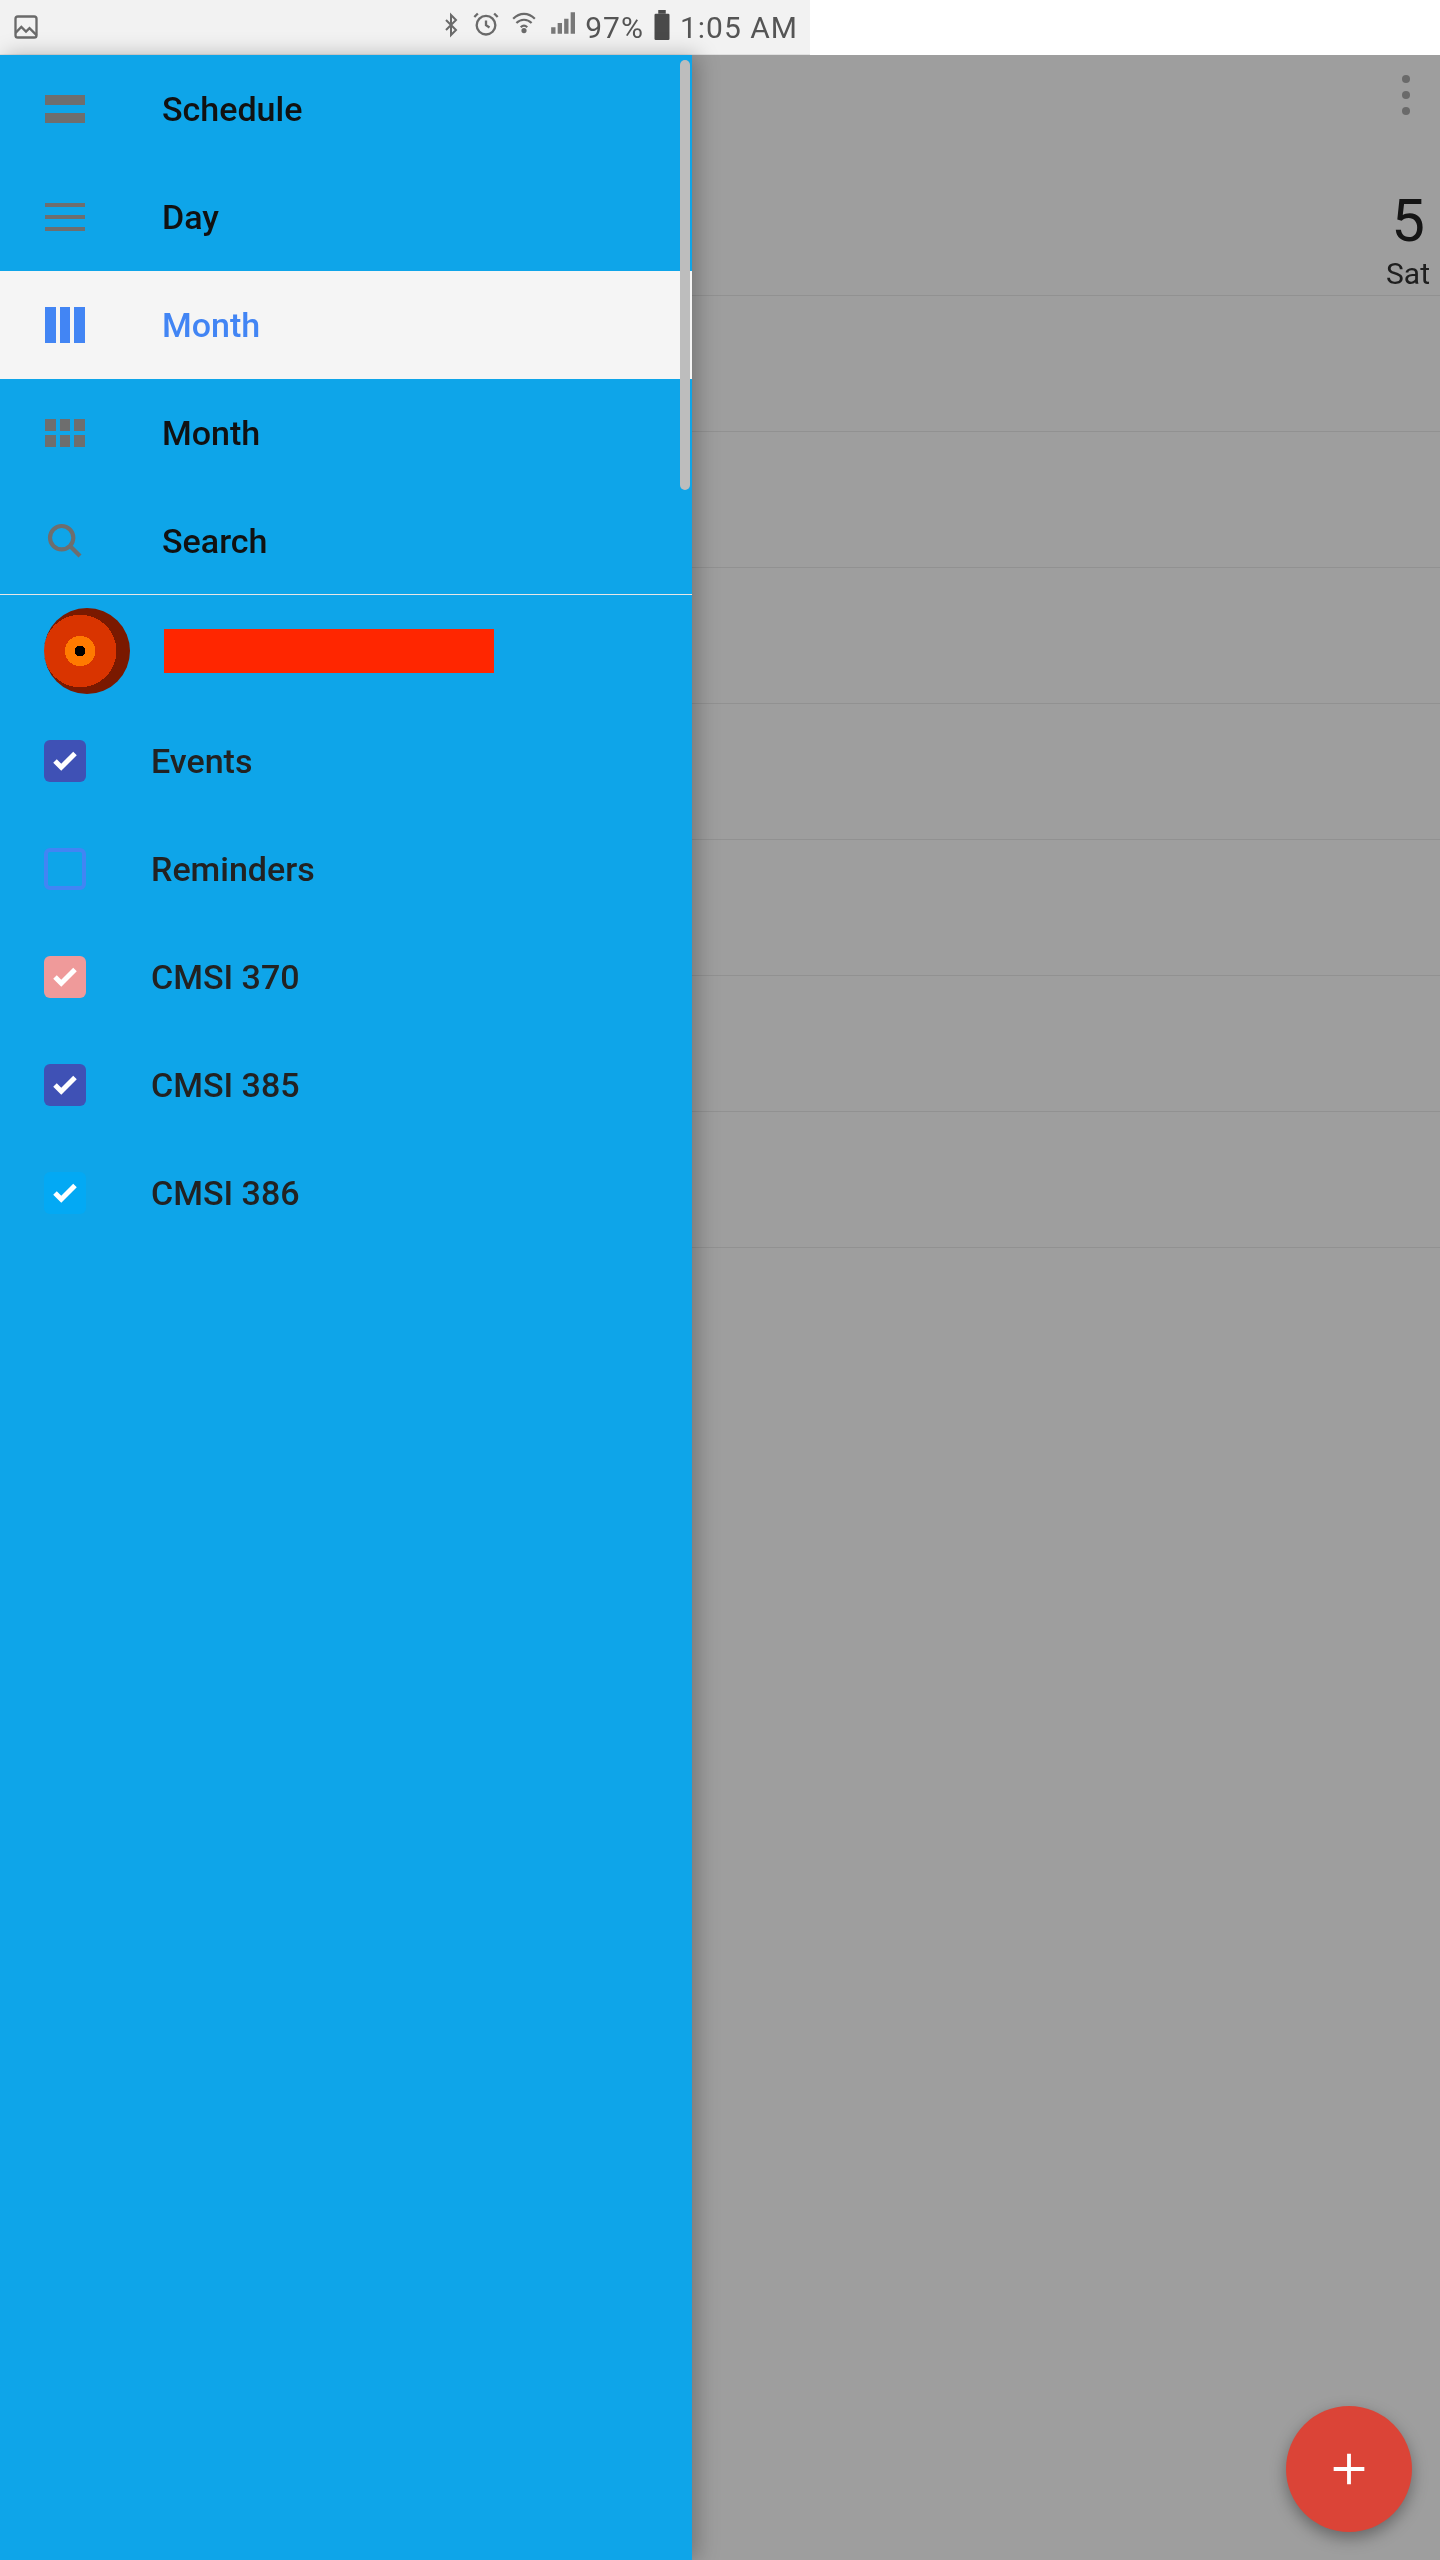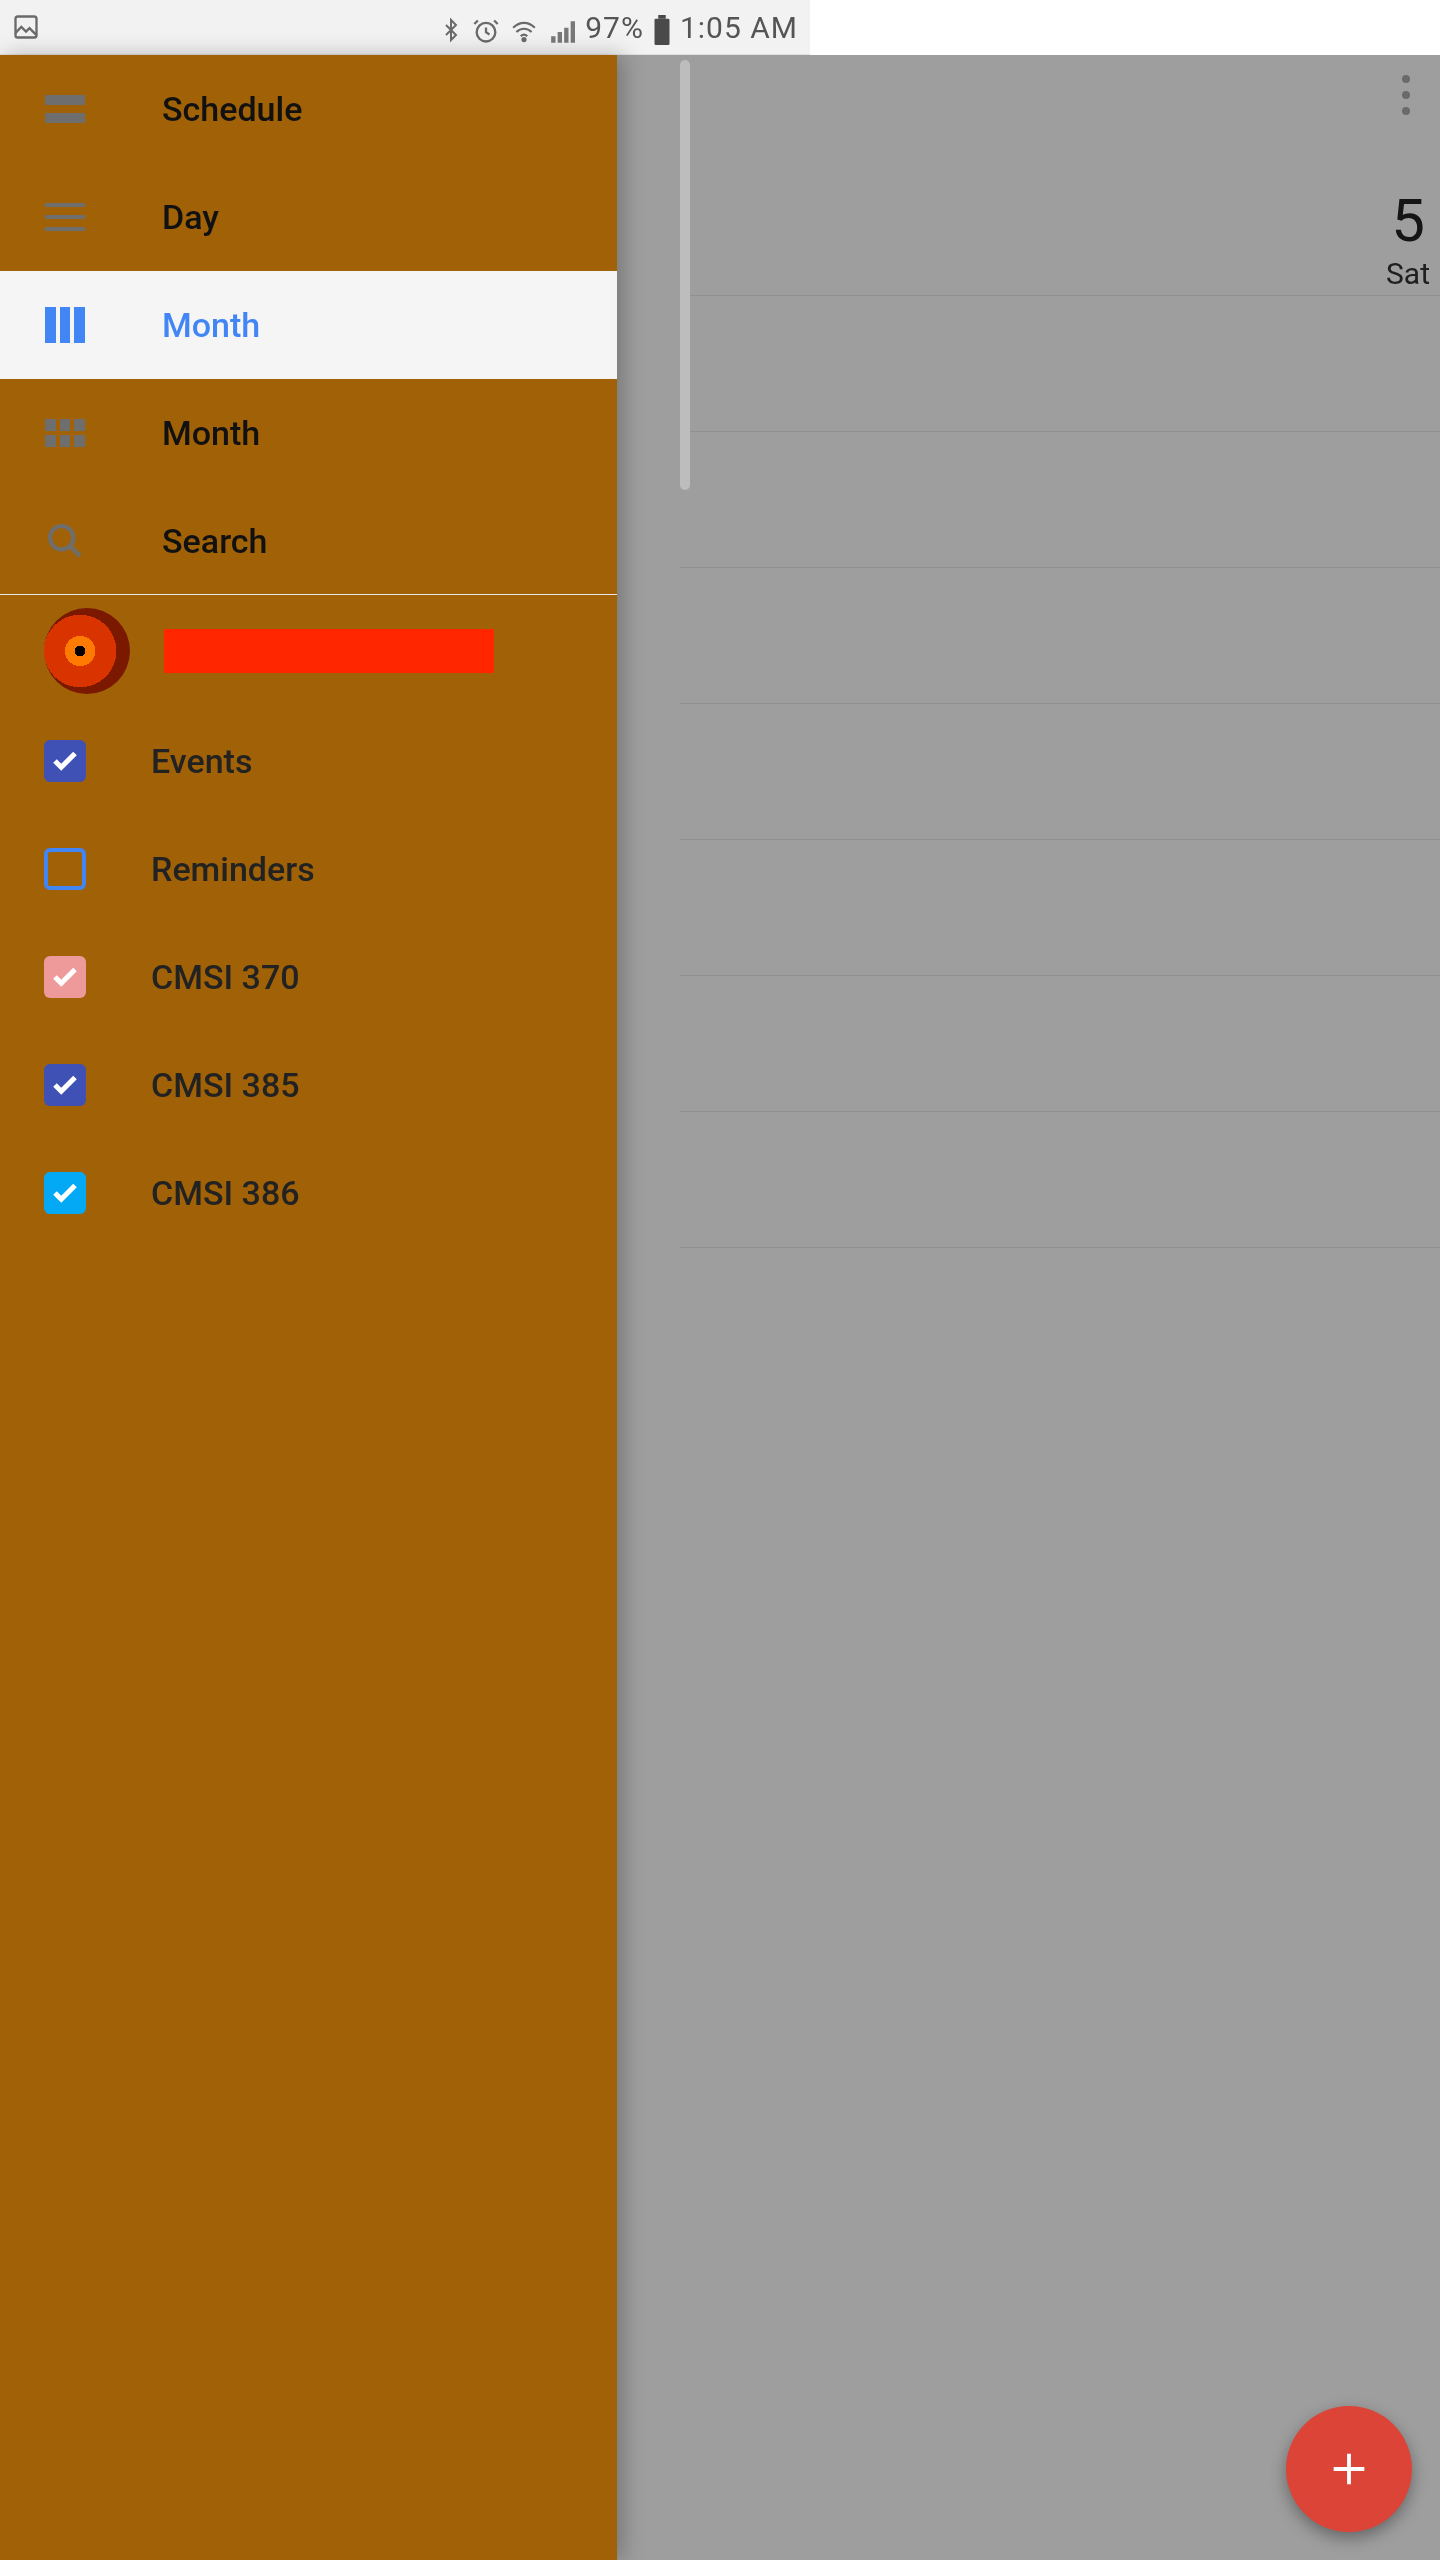--- a/index.html
+++ b/index.html
@@ -8,21 +8,21 @@
     .status-bar {
       height: 55px;
       background: #f2f2f2;
       border-bottom: 1px solid #e0e0e0;
       display: flex;
       align-items: center;
       padding: 0 12px;
       position: relative;
     }
     .status-left { display: flex; align-items: center; }
-    .status-right { margin-left: auto; display: flex; align-items: flex-end; gap: 9px; color: #6a6a6a; font-size: 26px; letter-spacing: 1px; }
+    .status-right { margin-left: auto; display: flex; align-items: flex-start; gap: 9px; color: #6a6a6a; font-size: 26px; letter-spacing: 1px; }
     .status-right .pct { font-size: 30px; color: #555; }
     .status-right .time { font-size: 30px; color: #555; }
 
     .backdrop {
       position: absolute; top: 55px; left: 0; right: 0; bottom: 0;
       background: #fff;
     }
     .backdrop-shade {
       position: absolute; top: 55px; left: 0; right: 0; bottom: 0;
       background: rgba(0,0,0,0.38);
@@ -34,21 +34,21 @@
     .backdrop .day-header .num { font-size: 60px; color: #222; }
     .backdrop .day-header .name { font-size: 30px; color: #333; }
 
     .scrollbar-track {
       position: absolute; top: 60px; left: 680px; width: 10px; height: 430px;
       background: #bdbdbd; border-radius: 5px; z-index: 30;
     }
 
     .drawer {
       position: absolute; top: 55px; left: 0; bottom: 0;
-      width: 617px; background: #a16207;
+      width: 692px; background: #0ea5e9;
       z-index: 20;
       box-shadow: 6px 0 20px rgba(0,0,0,0.25);
       overflow: hidden;
     }
 
     .menu-item {
       display: flex; align-items: center;
       height: 108px;
       padding-left: 44px;
     }

